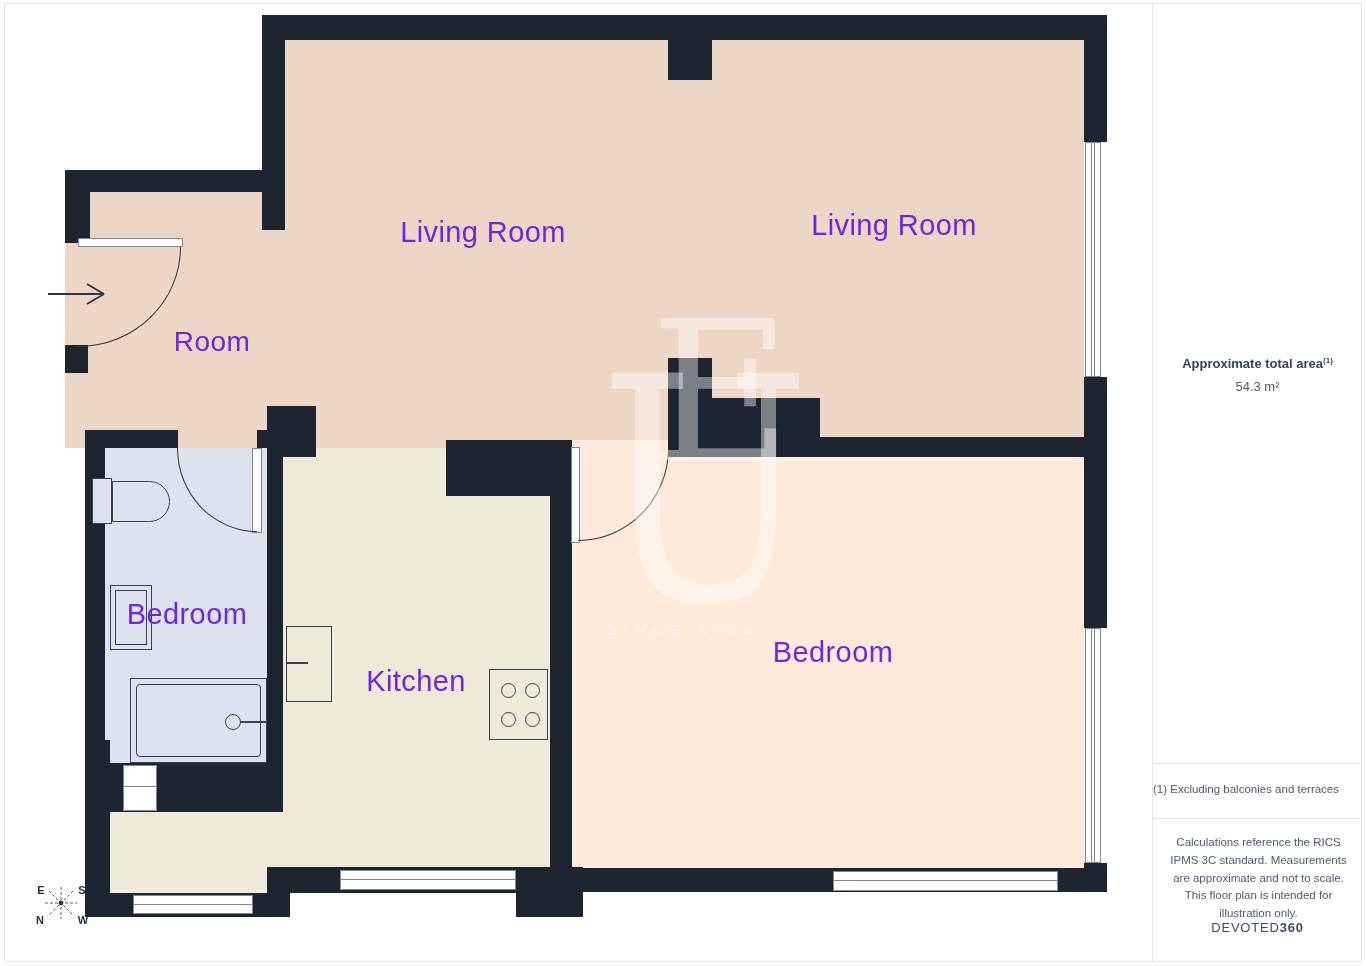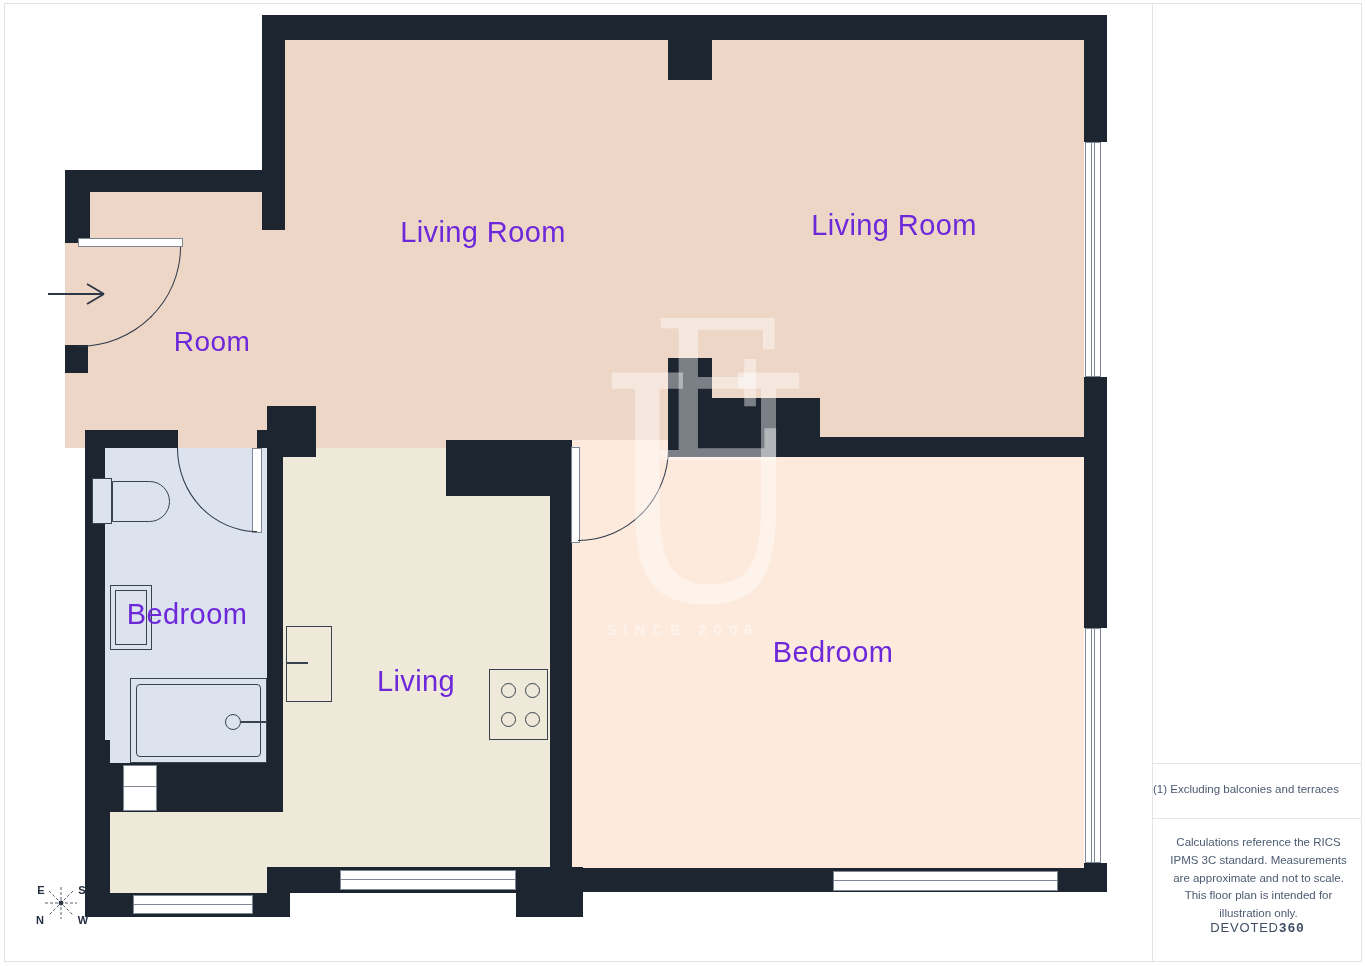--- a/index.html
+++ b/index.html
@@ -42,21 +42,21 @@
   .area-block{position:absolute;top:352px;left:0;right:0;text-align:center;}
   .area-title{font-size:13px;font-weight:700;color:#36435a;}
   .area-title sup{font-size:8px;}
   .area-value{font-size:13px;margin-top:8px;color:#4b5a70;}
   .sb-divider{position:absolute;left:0;right:0;height:1px;background:#e6e6e6;}
   .sb-footnote{position:absolute;top:779px;left:0;right:0;text-align:left;font-size:11.5px;color:#4b5a70;}
   .sb-disclaimer{position:absolute;top:830px;left:16px;right:14px;text-align:center;font-size:11.5px;
     line-height:1.55;color:#4b5a70;}
   .sb-brand{position:absolute;top:916px;left:0;right:0;text-align:center;font-size:13px;
     letter-spacing:.8px;color:#3f4d63;}
-  .sb-brand .b360{font-weight:700;font-family:Liberation Mono, monospace;}
+  .sb-brand .b360{font-weight:700;}
 </style>
 </head>
 <body>
 
 <div class="stage">
   <div class="frame"></div>
 
   <div>
 
     <div class="floor floor-living" style="left:285px;top:40px;width:799px;height:408px;"></div>
@@ -121,21 +121,21 @@
     <div class="fix fix-kitchen" style="left:489px;top:669px;width:59px;height:71px;"></div>
     <div class="fix fix-kitchen" style="left:501px;top:683px;width:15px;height:15px;border-radius:50%;"></div>
     <div class="fix fix-kitchen" style="left:525px;top:683px;width:15px;height:15px;border-radius:50%;"></div>
     <div class="fix fix-kitchen" style="left:501px;top:712px;width:15px;height:15px;border-radius:50%;"></div>
     <div class="fix fix-kitchen" style="left:525px;top:712px;width:15px;height:15px;border-radius:50%;"></div>
 
     <div class="room-label" style="left:483px;top:232px;">Living Room</div>
     <div class="room-label" style="left:894px;top:225px;">Living Room</div>
     <div class="room-label" style="left:212px;top:342px;font-size:28px;">Room</div>
     <div class="room-label" style="left:187px;top:614px;">Bedroom</div>
-    <div class="room-label" style="left:416px;top:681px;">Living</div>
+    <div class="room-label" style="left:416px;top:681px;">Kitchen</div>
     <div class="room-label" style="left:833px;top:652px;">Bedroom</div>
 
     <svg style="position:absolute;left:46px;top:281px;z-index:6;" width="64" height="26" viewBox="0 0 64 26">
       <path d="M2 13 H58 M58 13 L41 3 M58 13 L41 23" fill="none" stroke="#2c3647" stroke-width="1.8"></path>
     </svg>
 
     <svg style="position:absolute;left:28px;top:876px;z-index:6;" width="66" height="54" viewBox="0 0 66 54">
       <line x1="21" y1="15" x2="45" y2="39" stroke="#57606f" stroke-width="1" stroke-dasharray="3 2"></line>
       <line x1="45" y1="15" x2="21" y2="39" stroke="#57606f" stroke-width="1" stroke-dasharray="3 2"></line>
       <line x1="33" y1="11" x2="33" y2="43" stroke="#57606f" stroke-width="1" stroke-dasharray="3 2"></line>
@@ -148,20 +148,26 @@
     </svg>
 
     <div class="watermark">
       <span class="wm-letter wm-u">U</span>
       <span class="wm-letter wm-e">E</span>
       <div class="wm-since">SINCE 2006</div>
     </div>
   </div>
 
   <aside class="sidebar">
+    <div class="area-block">
+      <div class="area-title">
+        <span>Approximate total area</span><sup>(1)</sup>
+      </div>
+      <div class="area-value">54.3 m²</div>
+    </div>
     <div class="sb-divider" style="top:759px;"></div>
     <div class="sb-footnote">(1) Excluding balconies and terraces</div>
     <div class="sb-divider" style="top:814px;"></div>
     <div class="sb-disclaimer">Calculations reference the RICS IPMS 3C standard. Measurements are approximate and not to scale. This floor plan is intended for illustration only.</div>
     <div class="sb-brand">
       <span>DEVOTED</span><span class="b360">360</span>
     </div>
   </aside>
 </div>
 

